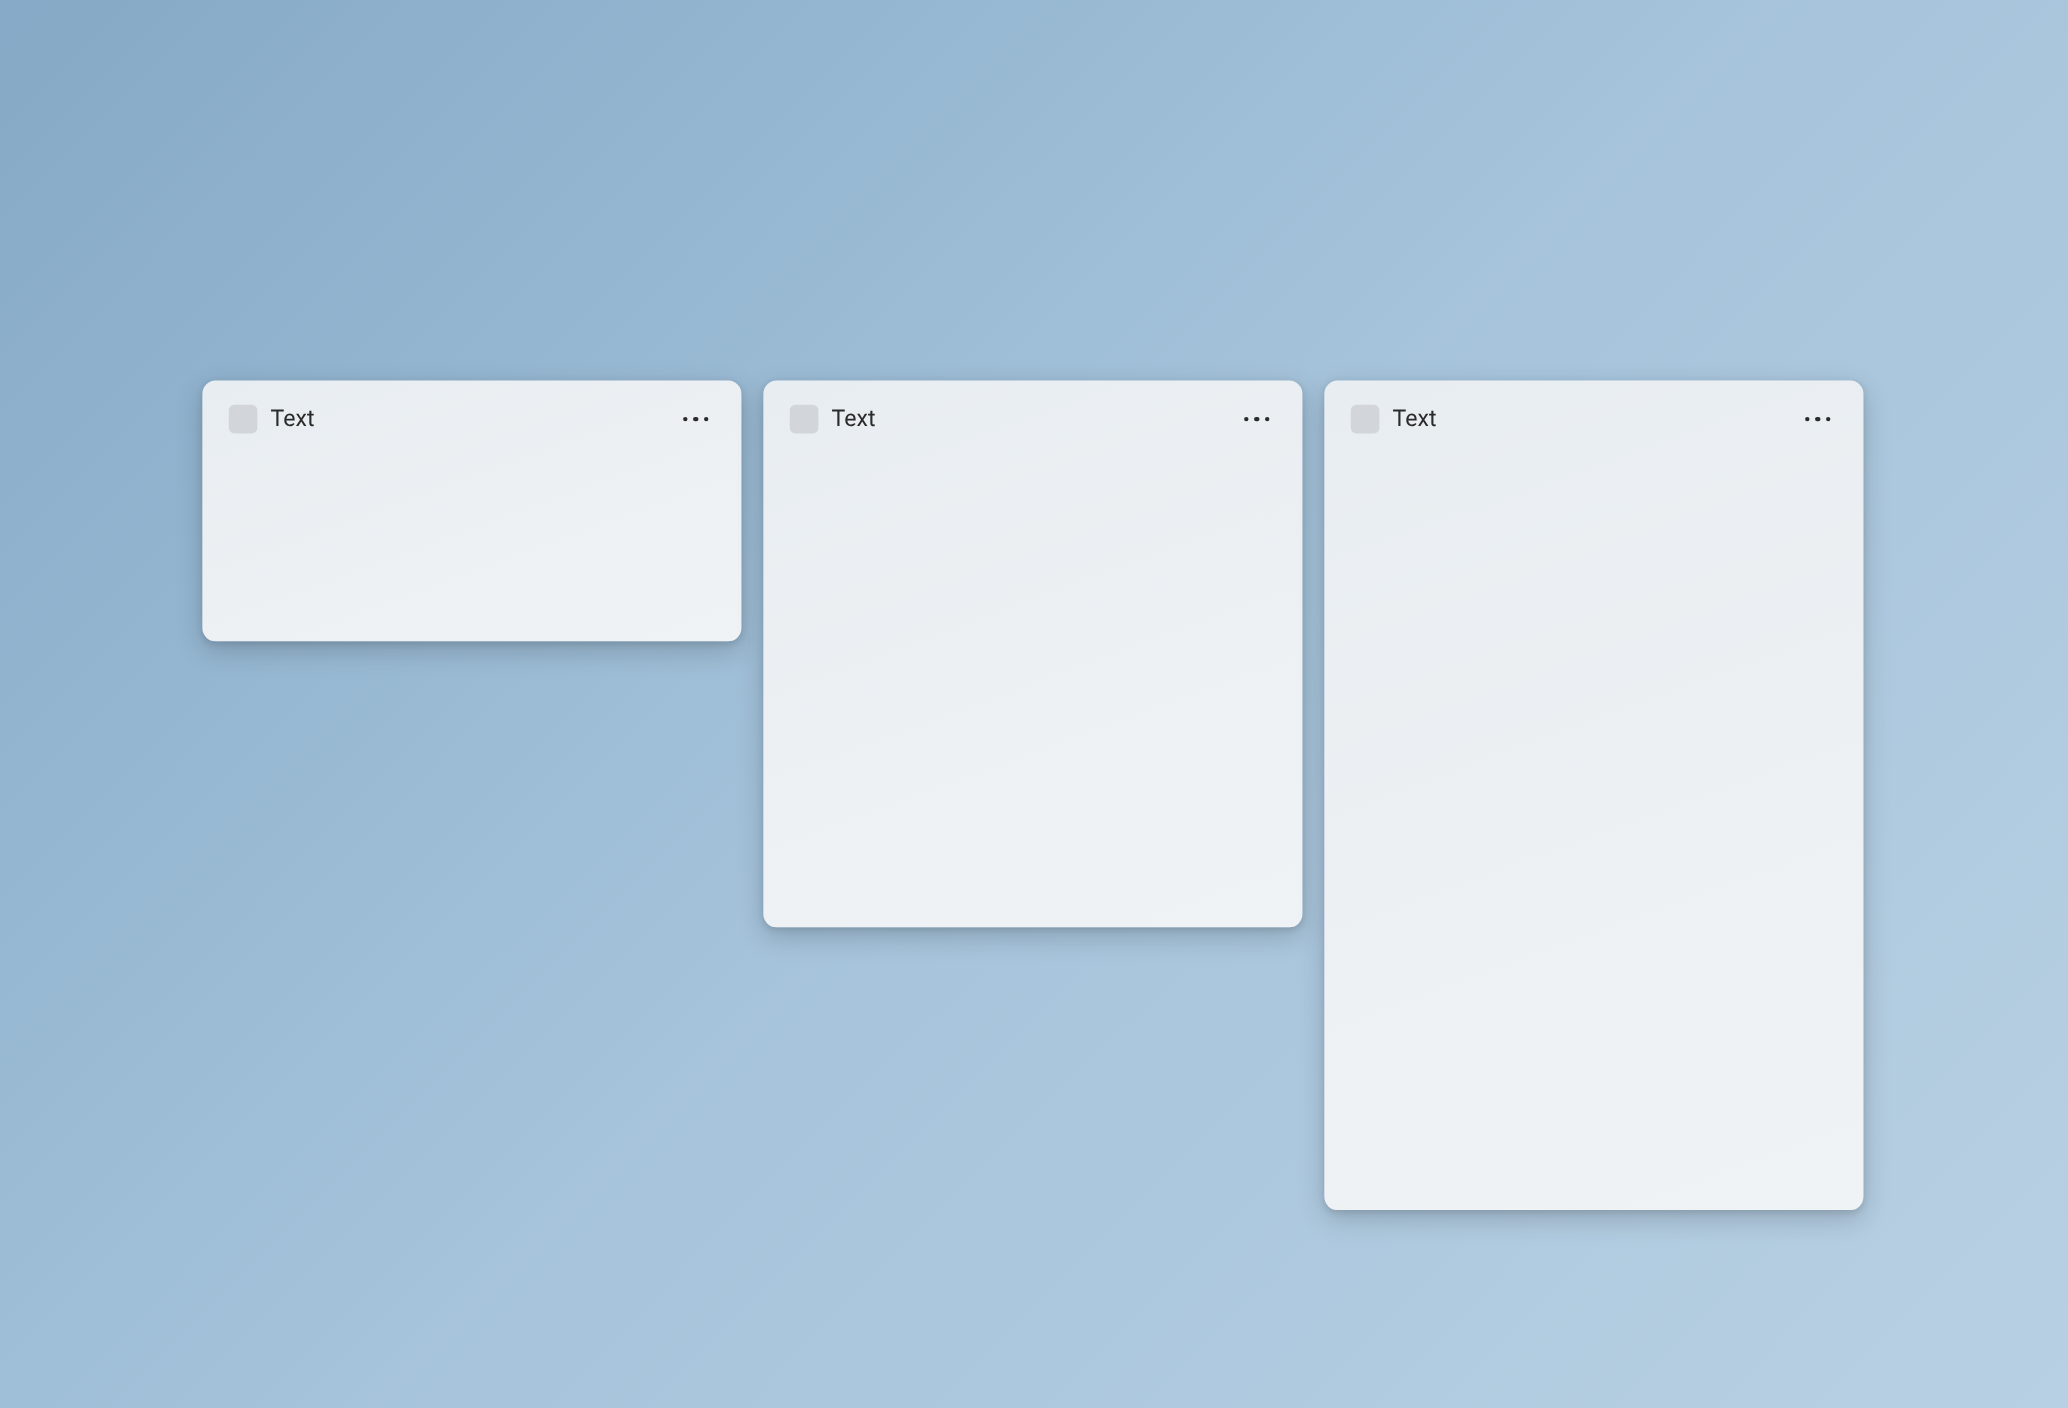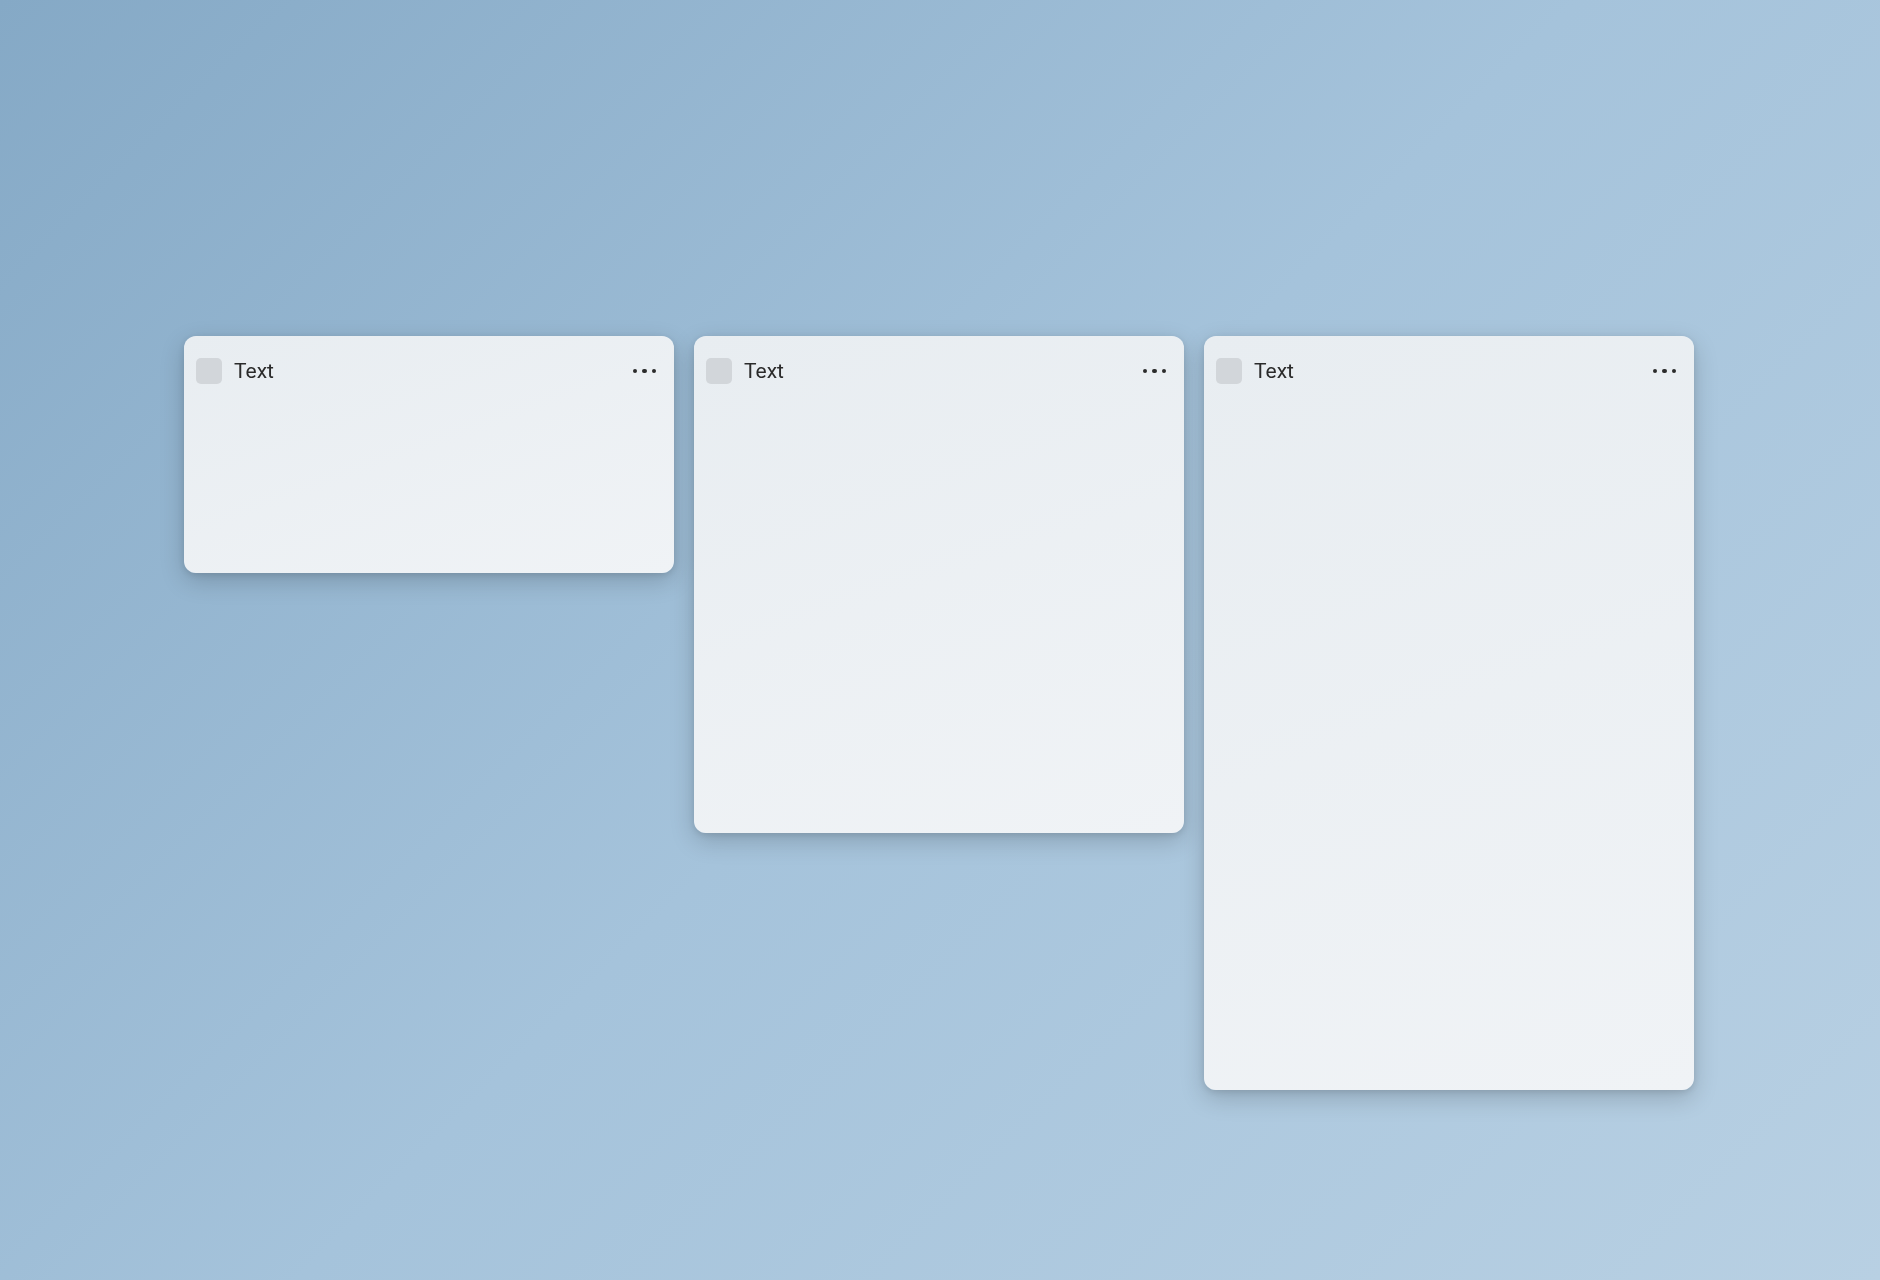--- a/index.html
+++ b/index.html
@@ -19,21 +19,22 @@
     .canvas {
       position: relative;
       width: 100%;
       height: 100%;
     }
     .card {
       position: absolute;
       background: linear-gradient(160deg, #e8edf1 0%, #f0f3f6 100%);
       border-radius: 12px;
       box-shadow: 0 8px 24px rgba(0,0,0,0.18), 0 2px 6px rgba(0,0,0,0.10);
-      padding: 20px 12px;
+      padding: 20px 24px;
+      margin-top: 10px;
     }
     .card-header {
       display: flex;
       align-items: center;
       justify-content: space-between;
       height: 30px;
     }
     .card-title-group {
       display: flex;
       align-items: center;

